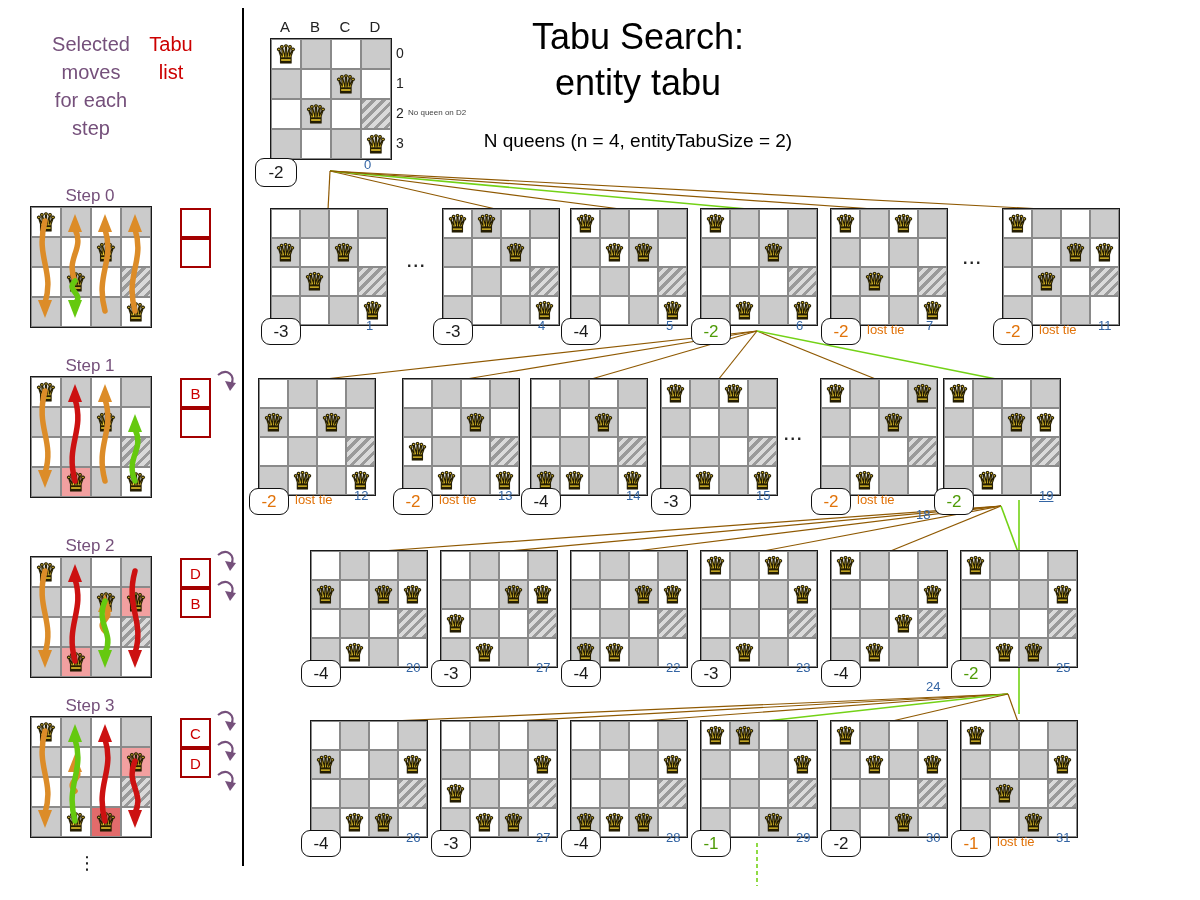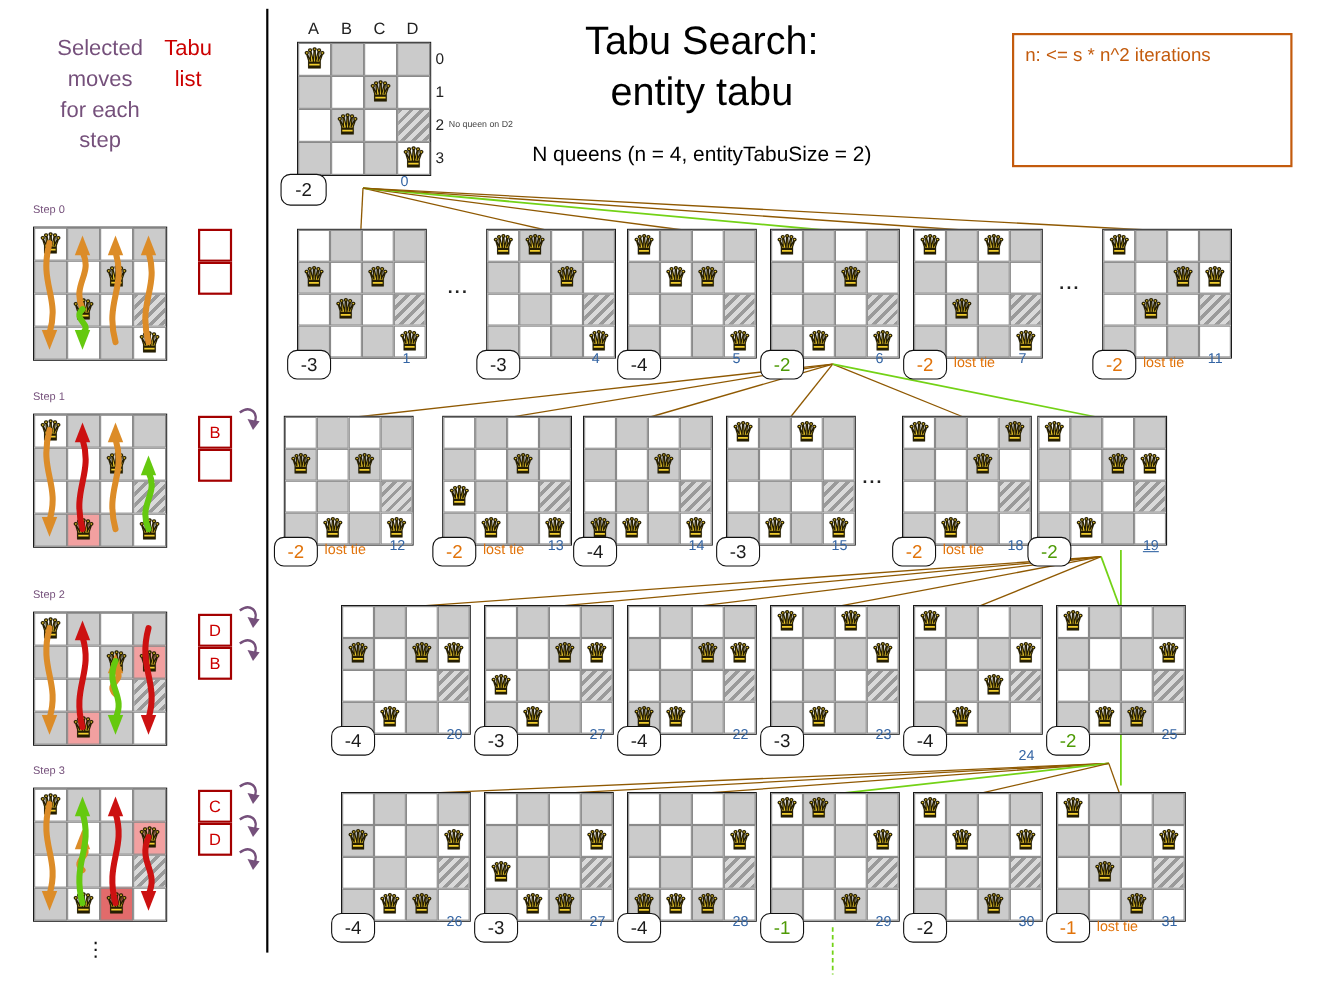--- a/index.html
+++ b/index.html
@@ -18,21 +18,21 @@
   .losttie{position:absolute;font-size:13px;color:#e1730a;z-index:4;}
   .gap{position:absolute;font-size:16px;font-weight:bold;color:#222;letter-spacing:2px;z-index:1;}
   .title-line{position:absolute;width:420px;left:428px;text-align:center;color:#000;}
   #title1{top:16px;font-size:36px;}
   #title2{top:62px;font-size:36px;}
   #subtitle{top:130px;font-size:19px;}
   #notebox{position:absolute;left:920px;top:30px;width:255px;height:122px;border:2.5px solid #c35b0d;box-sizing:border-box;z-index:3;}
   #notebox span{display:block;padding:8px 10px;color:#c35b0d;font-size:17px;}
   #left-heading{position:absolute;left:20px;top:30px;width:142px;text-align:center;color:#75507b;font-size:20px;line-height:28px;z-index:3;}
   #tabu-heading{position:absolute;left:139px;top:30px;width:64px;text-align:center;color:#cc0000;font-size:20px;line-height:28px;z-index:3;}
-  .steplabel{position:absolute;width:120px;left:30px;color:#75507b;font-size:10px;z-index:3;}
+  .steplabel{position:absolute;width:120px;left:30px;text-align:center;color:#75507b;font-size:17px;z-index:3;}
   .tabubox{position:absolute;width:31px;height:30px;box-sizing:border-box;border:2px solid #a40000;background:#fff;display:flex;align-items:center;justify-content:center;color:#cc0000;font-size:15px;z-index:3;}
   #divider{position:absolute;left:242px;top:8px;width:2px;height:858px;background:#000;z-index:1;}
   .collabel{position:absolute;width:30px;text-align:center;font-size:15px;color:#222;z-index:3;}
   .rowlabel{position:absolute;font-size:14px;color:#222;z-index:3;}
   #annotation{position:absolute;font-size:8px;color:#444;z-index:3;}
   #vdots{position:absolute;left:78px;top:852px;font-size:18px;color:#111;z-index:3;}
   .arrowsvg{position:absolute;z-index:3;pointer-events:none;}
 </style>
 </head>
 <body>
@@ -76,23 +76,20 @@
   </div>
   <div id="tabu-heading">
     <div>Tabu</div>
     <div>list</div>
   </div>
 
   <div id="title1" class="title-line">Tabu Search:</div>
   <div id="title2" class="title-line">entity tabu</div>
   <div id="subtitle" class="title-line">N queens (n = 4, entityTabuSize = 2)</div>
 
-  <div id="notebox">
-    <span>n: &lt;= s * n^2 iterations</span>
-  </div>
 
   <div id="annotation" style="left: 408px; top: 108px;">No queen on D2</div>
   <div id="vdots">⋮</div>
 
   <div id="dynamic">
       <div class="board" style="left: 270px; top: 38px; grid-template-columns: repeat(4, 30px); grid-template-rows: repeat(4, 30px);">
         <div class="cell w">
           <span class="queen" style="font-size: 25px;">♛</span>
         </div>
         <div class="cell g"></div>
@@ -433,21 +430,21 @@
         <div class="cell w"></div>
         <div class="cell h"></div>
         <div class="cell g"></div>
         <div class="cell w">
           <span class="queen" style="font-size: 24px;">♛</span>
         </div>
         <div class="cell g"></div>
         <div class="cell w"></div>
       </div>
       <div class="scorebox lost" style="left: 811px; top: 488px; width: 38px; height: 25px;">-2</div>
-      <div class="idx" style="left: 916px; top: 488px;">18</div>
+      <div class="idx" style="left: 916px; top: 507px;">18</div>
       <div class="losttie" style="left: 857px; top: 492px;">lost tie</div>
       <div class="board" style="left: 943px; top: 378px; grid-template-columns: repeat(4, 29px); grid-template-rows: repeat(4, 29px);">
         <div class="cell w">
           <span class="queen" style="font-size: 24px;">♛</span>
         </div>
         <div class="cell g"></div>
         <div class="cell w"></div>
         <div class="cell g"></div>
         <div class="cell g"></div>
         <div class="cell w"></div>

